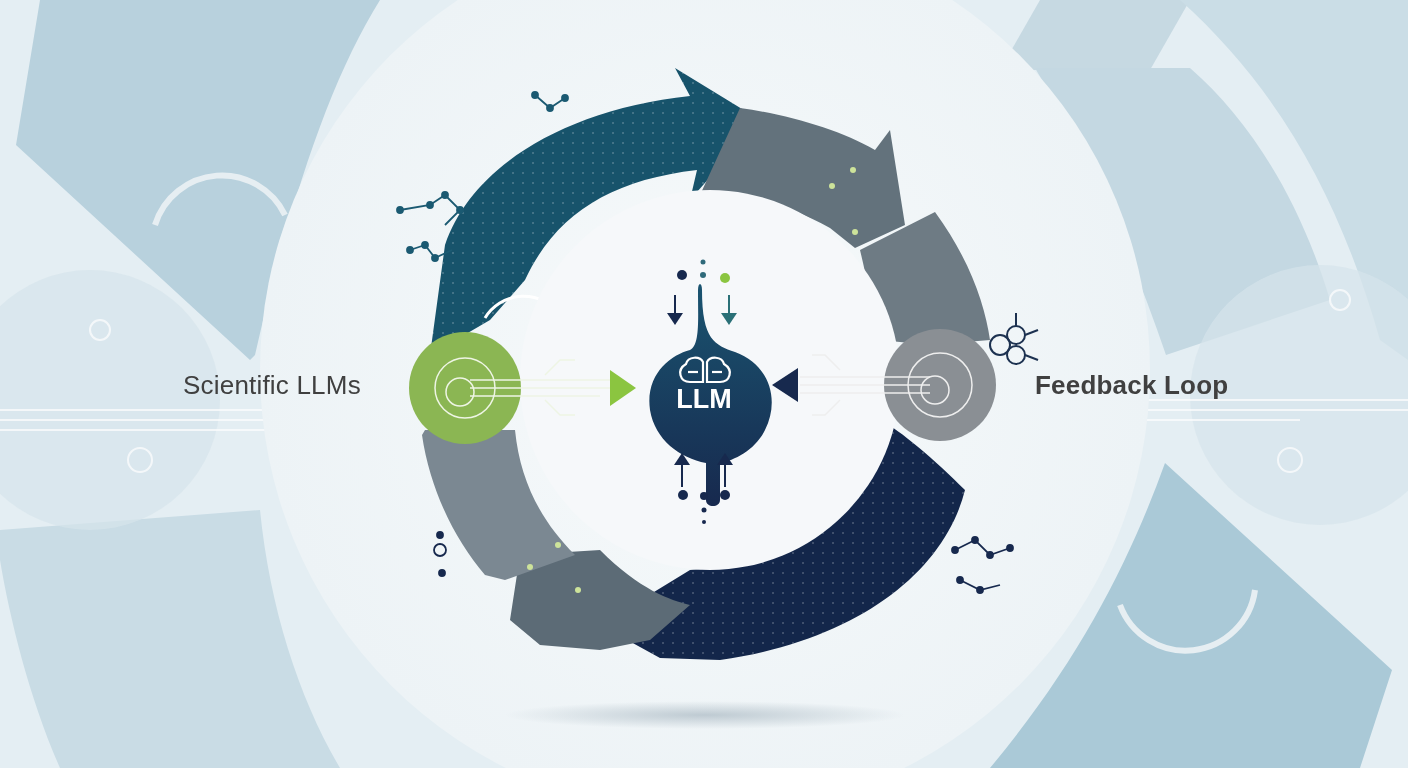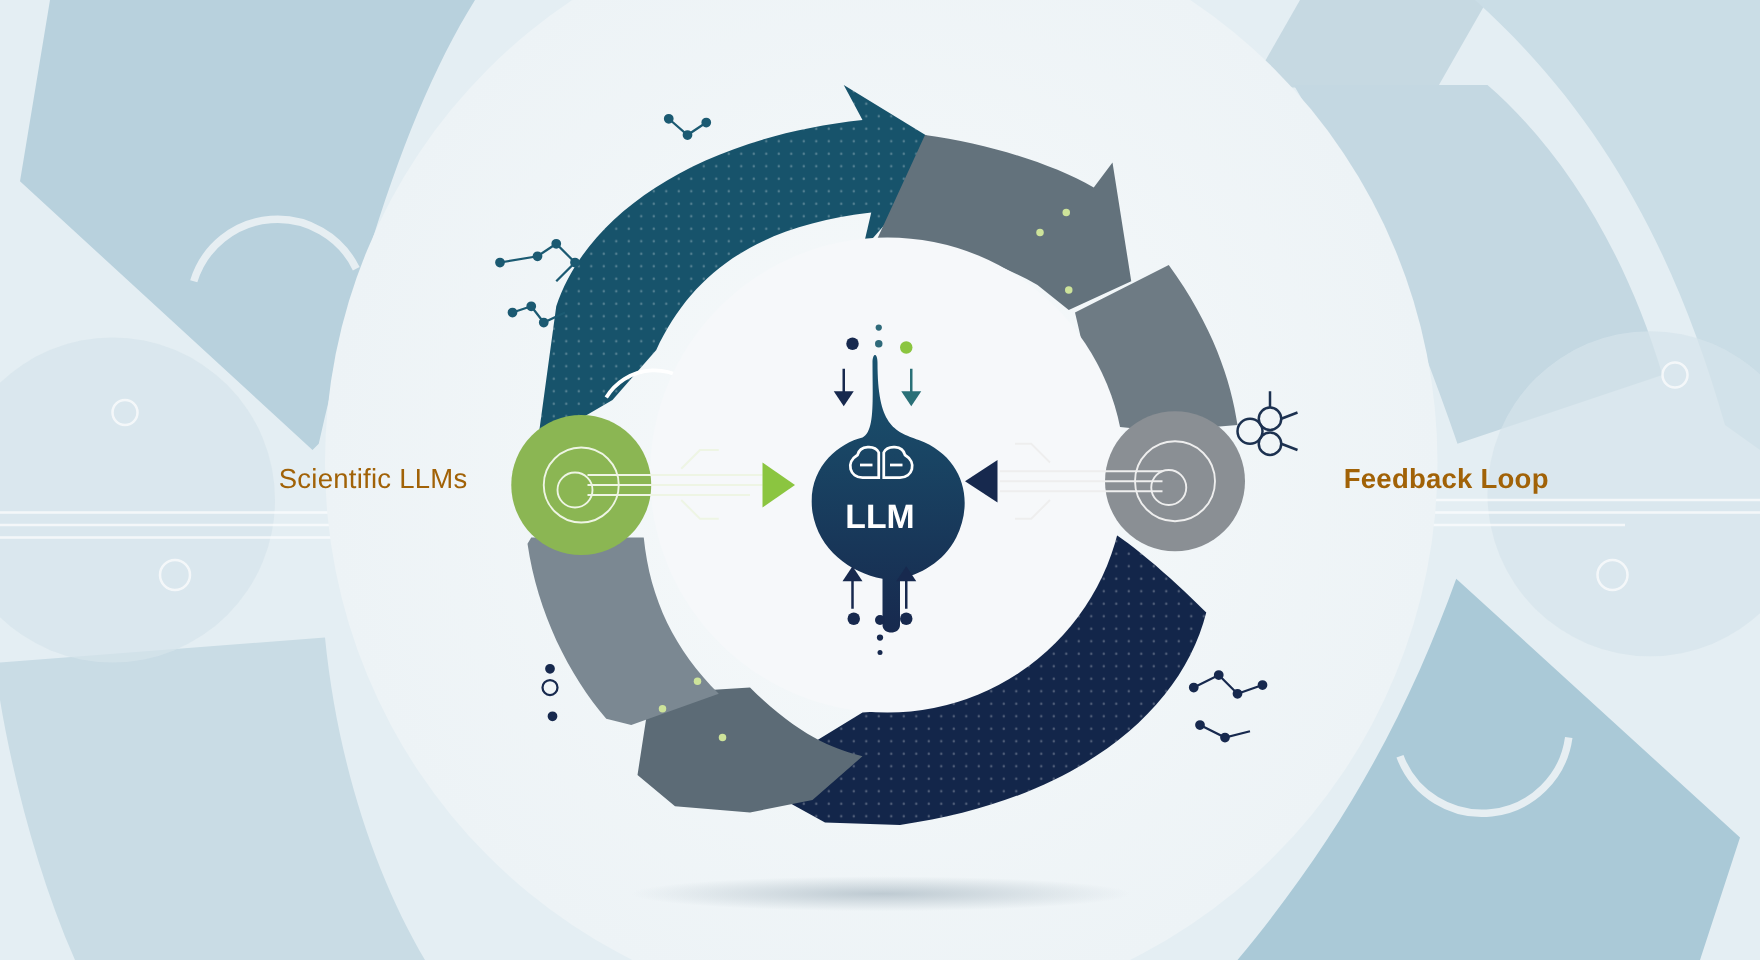--- a/index.html
+++ b/index.html
@@ -3,27 +3,27 @@
 <meta charset="utf-8">
 <style>
   html, body { margin: 0; padding: 0; }
   body {
     width: 1408px; height: 768px; overflow: hidden; position: relative;
     background: #e4eef3;
     font-family: "Liberation Sans", sans-serif;
   }
   .canvas { position: absolute; left: 0; top: 0; width: 1408px; height: 768px; }
   .label {
-    position: absolute; font-size: 22px; color: #a16207; letter-spacing: 0.2px;
-    white-space: nowrap; font-family: "Liberation Sans", sans-serif; margin-left: 40px;
+    position: absolute; font-size: 26px; color: #404040; letter-spacing: 0.2px;
+    white-space: nowrap; font-family: "Liberation Sans", sans-serif;
   }
   .label-left { left: 183px; top: 370px; }
   .label-right { left: 1035px; top: 370px; font-weight: bold; }
   .core-text {
-    position: absolute; left: 650px; top: 398px; width: 108px; text-align: center;
+    position: absolute; left: 650px; top: 384px; width: 108px; text-align: center;
     font-size: 27px; font-weight: bold; color: #ffffff; font-family: "Liberation Sans", sans-serif;
   }
 </style>
 </head>
 <body>
 
 <svg class="canvas" viewBox="0 0 1408 768" xmlns="http://www.w3.org/2000/svg">
   <defs>
     <radialGradient id="bgGlow" cx="50%" cy="50%" r="50%">
       <stop offset="0%" stop-color="#f7fafb"></stop>

